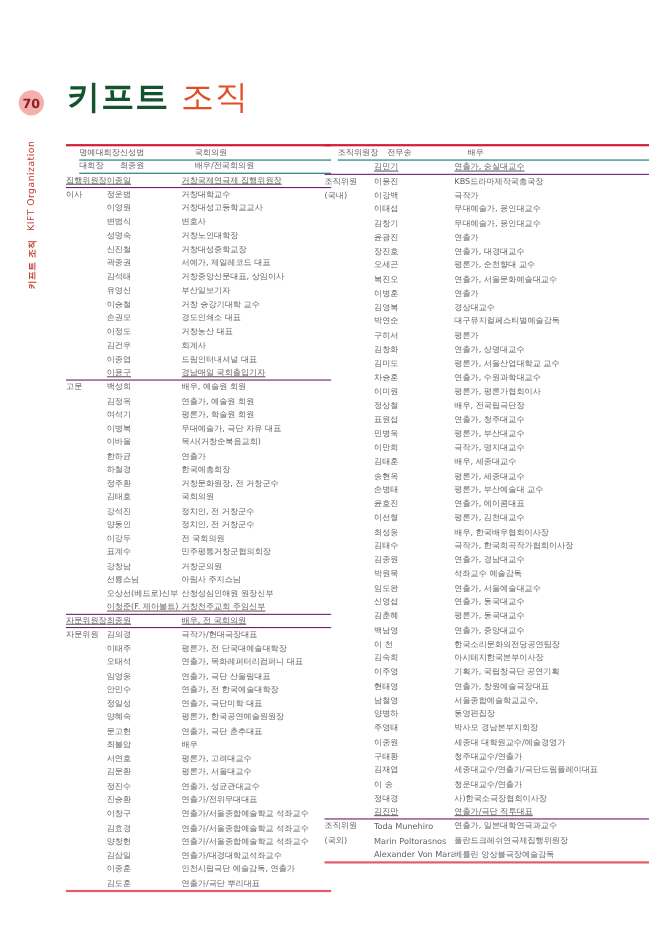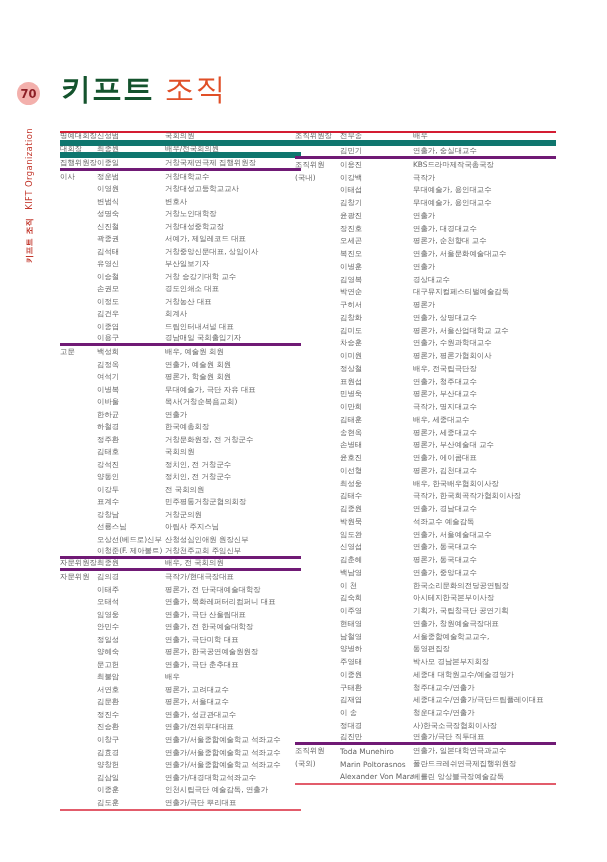--- a/index.html
+++ b/index.html
@@ -1,18 +1,18 @@
 <!DOCTYPE html>
 <html><head>
 <meta charset="utf-8">
 <style>
   html,body{margin:0;padding:0;background:#fff;}
   .page{
     position:relative;width:556px;height:862px;background:#ffffff;
-    font-family:"DejavU Sans","DejaVu Sans",sans-serif;overflow:hidden;
+    font-family:"DejavU Sans","DejaVu Sans",sans-serif;overflow:hidden;padding-left:34px;
   }
   
   .page-num{
     position:absolute;left:17px;top:82px;width:23px;height:23px;border-radius:50%;
     background:#f3b0ac;color:#8d1f26;font-size:11.5px;font-weight:bold;
     display:flex;align-items:center;justify-content:center;
   }
   
   .vlabel{
     position:absolute;left:-47px;top:180px;width:152px;height:14px;
@@ -26,22 +26,22 @@
   .title .w1{color:#14532d;font-weight:600;}
   .title .w2{color:#e04f27;font-weight:400;}
   
   .otable{position:absolute;box-sizing:border-box;border-top:2.5px solid #d41d33;border-bottom:2px solid #e25c6b;}
   .t-left{left:60px;top:131px;width:241px;}
   .t-right{left:295px;top:131px;width:299px;}
   .row{display:grid;align-items:center;box-sizing:border-box;color:#646464;font-size:7.4px;white-space:nowrap;}
   .t-left .row{height:12.52px;grid-template-columns:37px 68px 1fr;}
   .t-right .row{height:12.76px;grid-template-columns:45px 73px 1fr;}
   .row span{overflow:hidden;}
-  .rule-light{border-bottom:6px solid #0f766e;}
-  .rule-section{border-bottom:3px solid #701a75;}
+  .rule-light{border-bottom:1px solid #0f766e;margin-left:12px;}
+  .rule-section{border-bottom:1px solid #701a75;text-decoration:underline;}
   .c-label{color:#5f5f5f;}
 </style>
 </head>
 <body>
 
 <div class="page">
 
   <div class="page-num">
     <span>70</span>
   </div>

